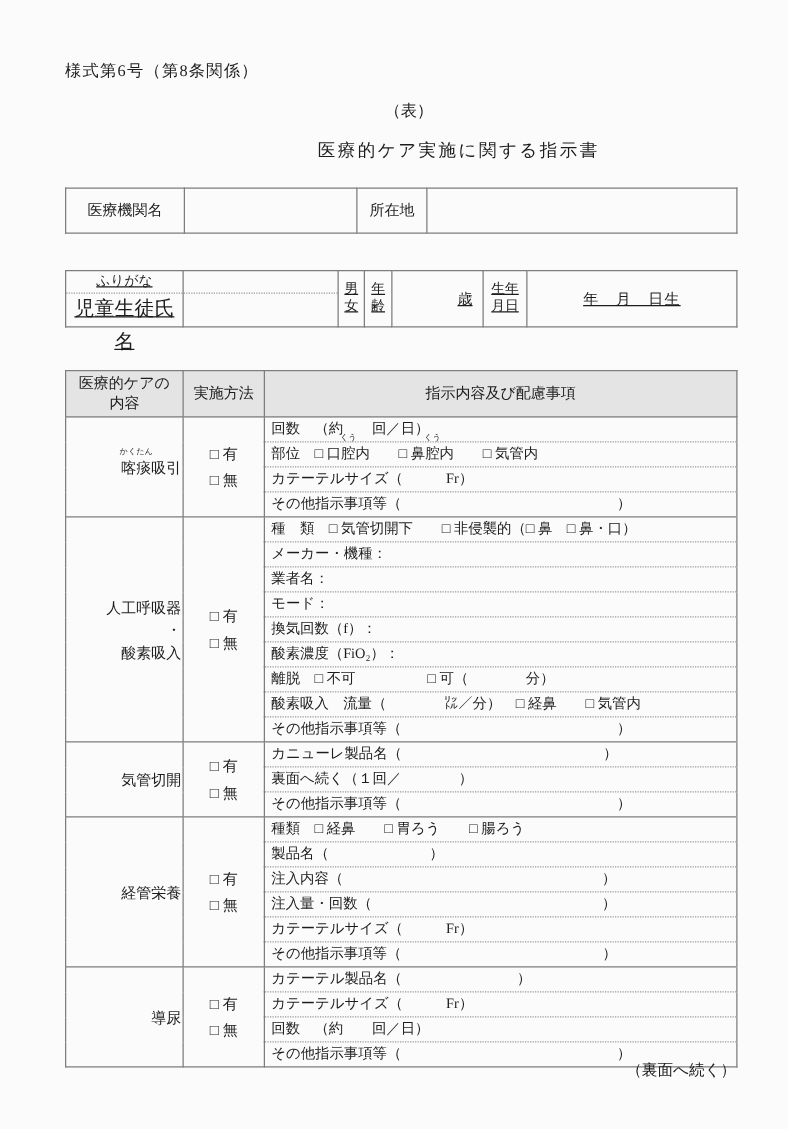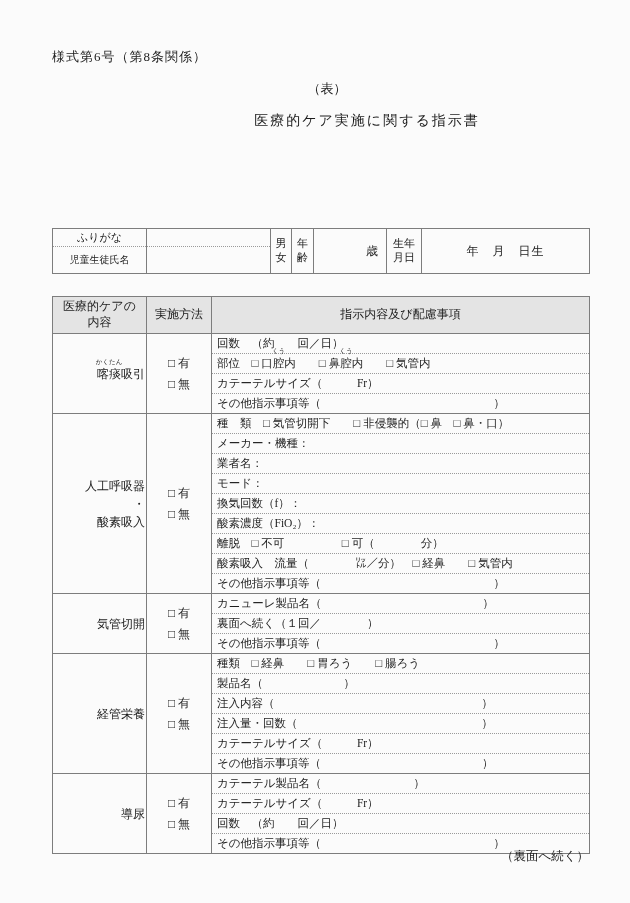--- a/index.html
+++ b/index.html
@@ -22,24 +22,24 @@
   .t1 td { height:35px; padding:0 6px; }
   .t1 .lbl { text-align:center; padding:0; }
   .t1 .seal-cell { text-align:right; }
   .seal {
     display:inline-block; width:14px; height:14px; margin-right:10px;
     border:1px solid #4a4a4a; border-radius:50%;
     font-size:9px; line-height:14px; text-align:center; vertical-align:middle;
   }
 
   
-  .t2 { position:absolute; left:40px; top:228px; width:537px; font-size:12px; }
+  .t2 { position:absolute; left:40px; top:216px; width:537px; font-size:12px;text-decoration:underline; }
   .t2 td { padding:0; vertical-align:middle; }
   .t2 .fl { height:17px; line-height:17px; border-bottom:1px dotted #9a9a9a; font-size:11px; text-align:center; }
-  .t2 .nm { height:26px; line-height:26px; font-size:10px; text-align:center; }
+  .t2 .nm { height:26px; line-height:26px; font-size:16px; text-align:center; }
   .pre { white-space:pre-line; }
   .t2 .sex, .t2 .agelbl { text-align:center; font-size:11px; line-height:1.25; }
   .t2 .birthlbl { text-align:center; font-size:11px; line-height:1.25; }
   .t2 .ageval { text-align:right; padding-right:8px; }
   .t2 .birthval { text-align:center; letter-spacing:1px; }
 
   
   .t3 { position:absolute; left:40px; top:296px; width:537px; font-size:11.5px; }
   .t3 th { background:#e4e4e4; height:34px; font-size:12px; text-align:center; line-height:1.3; }
   .t3 td.c { height:19px; line-height:19px; padding:0 5px; white-space:nowrap;
@@ -68,20 +68,26 @@
   <div class="doc-title">医療的ケア実施に関する指示書</div>
 
   <table class="t1">
     <colgroup>
         <col style="width:95px">
         <col style="width:138px">
         <col style="width:56px">
         <col style="width:248px">
       </colgroup>
     <tbody>
+        <tr>
+      <td class="lbl">医療機関名</td>
+      <td></td>
+      <td class="lbl">所在地</td>
+      <td></td>
+    </tr>
   </tbody>
     </table>
 
   <table class="t2">
     <colgroup>
         <col style="width:94px">
         <col style="width:124px">
         <col style="width:21px">
         <col style="width:22px">
         <col style="width:73px">

